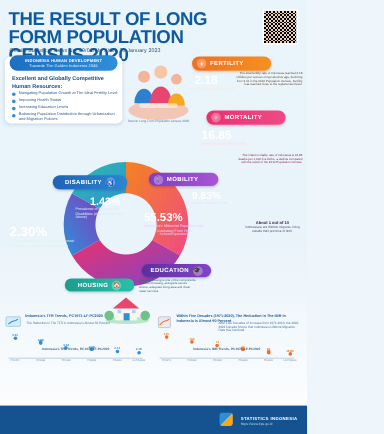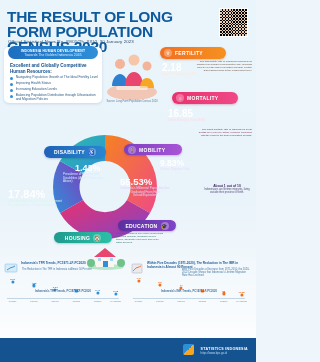--- a/index.html
+++ b/index.html
@@ -228,21 +228,21 @@
     <div>Indonesians are lifetime migrants, living outside their province of birth.</div>
   </div>
 
   <div class="edu-val">55.53%</div>
   <div class="edu-lab">Indonesia's Millennial Population has Graduated From High School/Equivalent</div>
   <div class="edu-pill">
     <div class="pill-tx">EDUCATION</div>
     <div class="pill-ic">🎓</div>
   </div>
 
-  <div class="hou-val">17.84%</div>
+  <div class="hou-val">2.30%</div>
   <div class="hou-lab">of Households living in houses that meet the requirements of suitable housing</div>
   <div class="hou-pill">
     <div class="pill-tx">HOUSING</div>
     <div class="pill-ic">🏠</div>
   </div>
   <div class="hou-body">Suitable housing is one of the components of decent housing, alongside secure tenure, adequate living area and clean water services.</div>
 
   <svg style="position:absolute;left:86px;top:244px;width:40px;height:26px" viewBox="0 0 40 26">
     <ellipse cx="20" cy="23" rx="18" ry="3" fill="#b9e6c9"></ellipse>
     <rect x="10" y="12" width="18" height="11" fill="#fdf6ee"></rect>

